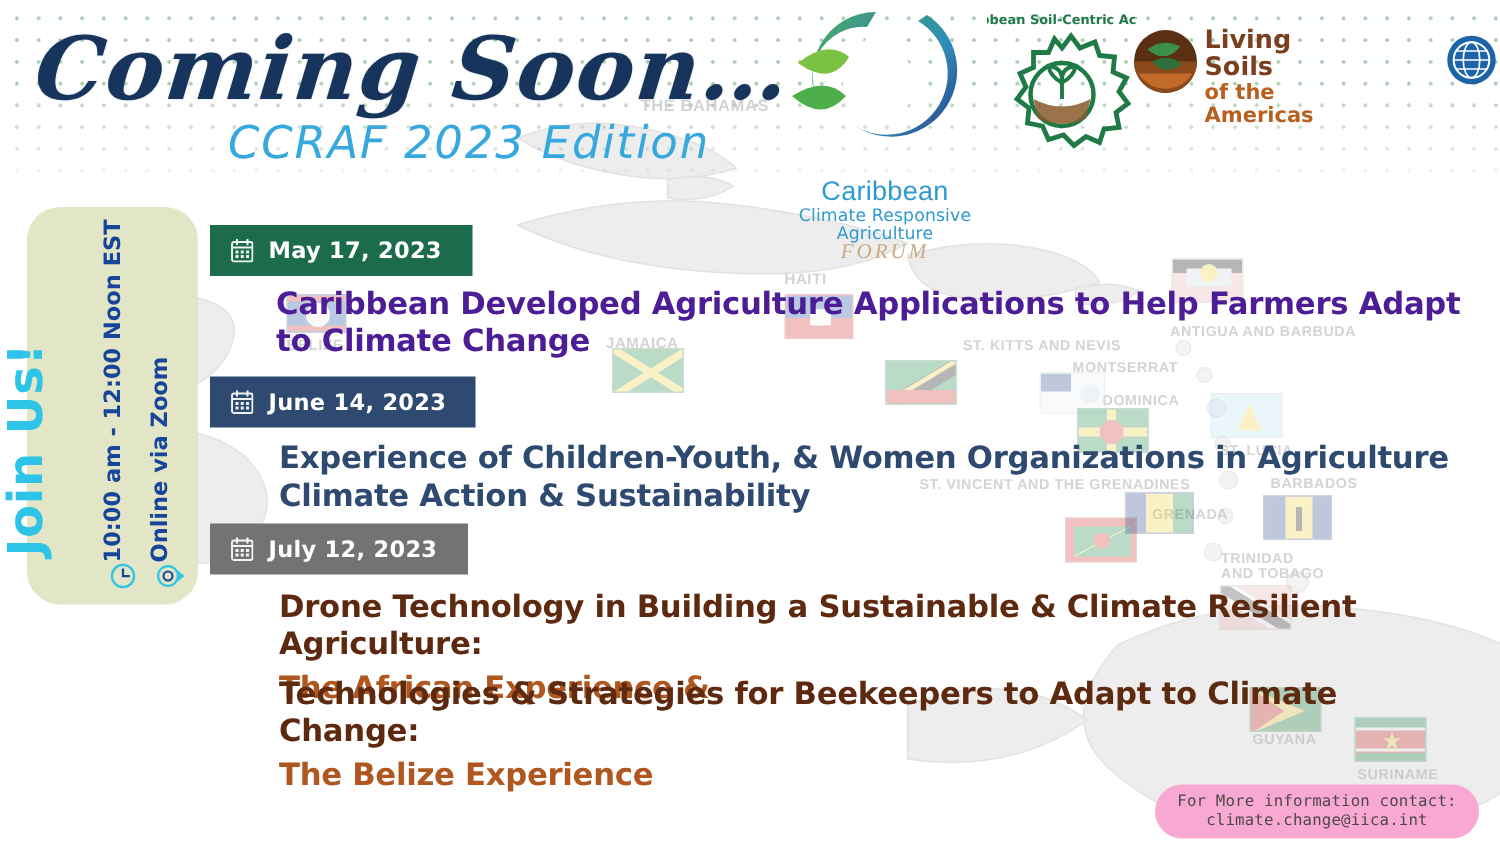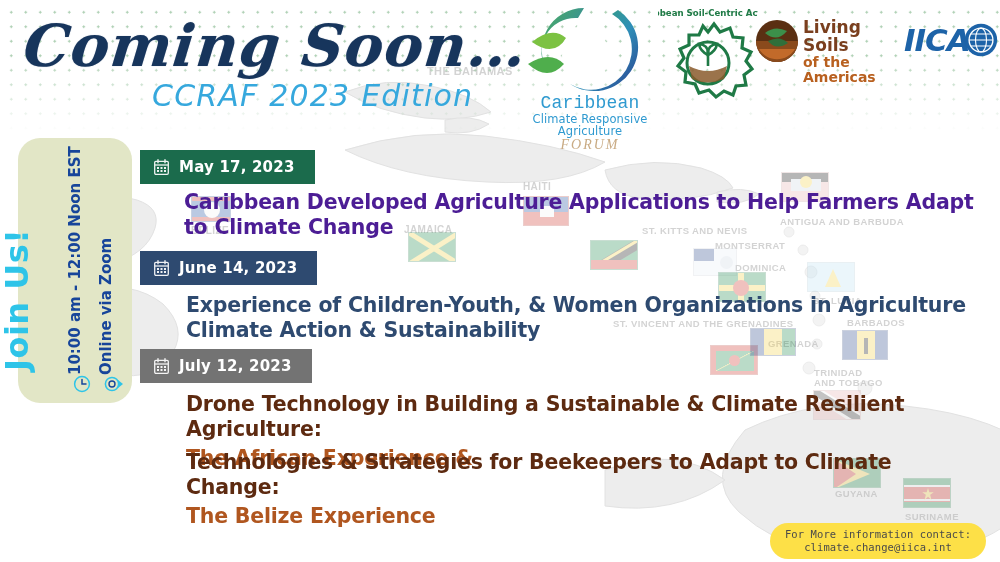--- a/index.html
+++ b/index.html
@@ -79,21 +79,21 @@
 
   
   .logo-row { position:absolute; left:490px; top:2px; width:505px; height:150px; }
 
   .ccraf-logo { position:absolute; left:10px; top:0; width:180px; height:146px; }
   .ccraf-mark { position:absolute; left:22px; top:0; width:130px; height:96px; }
   .ccraf-words {
     position:absolute; left:0; top:92px; width:180px;
     text-align:center; line-height:1.05;
   }
-  .cw1 { font-family:Liberation Mono, monospace; font-size:18px; color:#2f9ad0; letter-spacing:.2px; }
+  .cw1 { font-family:Liberation Sans, sans-serif; font-size:18px; color:#2f9ad0; letter-spacing:.2px;margin-top:24px; }
   .cw2 { font-family:"DejaVu Sans", sans-serif; font-size:11.5px; color:#2f9ad0; letter-spacing:.1px; }
   .cw3 { font-family:Liberation Serif, serif; font-style:italic; font-size:14px; color:#c9ab84; letter-spacing:2px; margin-top:1px;}
 
   .csca-logo { position:absolute; left:168px; top:6px; width:100px; height:100px; }
   .living-logo { position:absolute; left:265px; top:14px; width:150px; height:60px; }
   .ls-text { position:absolute; left:48px; top:2px; line-height:1.08; }
   .ls1 { font-family:"DejaVu Sans", sans-serif; font-size:17px; font-weight:700; color:#7a3f1e; }
   .ls2 { font-family:"DejaVu Sans", sans-serif; font-size:14px; font-weight:600; color:#b8601f; }
   .iica-logo { position:absolute; left:414px; top:18px; width:92px; height:48px; }
   .iica-word {
@@ -159,21 +159,21 @@
   .t-orange{ color:#b0561f; }
 
   .row { position:absolute; left:0; }
   .row-body { padding-left:44px; }
   .row-body.indent2 { padding-left:46px; }
 
   
   .contact {
     position:absolute; left:770px; top:523px;
     width:216px; height:36px;
-    background:#fde047;
+    background:#f9a8d4;
     border-radius:18px;
     display:flex; flex-direction:column;
     align-items:center; justify-content:center;
     line-height:1.25;
   }
   .contact span {
     font-family:"DejaVu Sans Mono", monospace;
     font-size:10.5px;
     color:#4a4a4a;
     letter-spacing:.1px;
@@ -351,21 +351,20 @@
         <path d="M10 14 q10 -8 22 -2 q-10 12 -22 2 z" fill="#3c8f4a"></path>
         <path d="M13 22 q12 -6 20 2 q-12 8 -20 -2 z" fill="#2f6f3a"></path>
       </svg>
       <div class="ls-text">
         <div class="ls1">Living Soils</div>
         <div class="ls2">of the Americas</div>
       </div>
     </div>
 
     <div class="iica-logo">
-      <div class="iica-word">IICA</div>
       <svg viewBox="0 0 40 40" width="34" height="34" style="position:absolute;left:60px;top:3px;">
         <circle cx="20" cy="20" r="19" fill="#1d63a8"></circle>
         <circle cx="20" cy="20" r="14" fill="none" stroke="#ffffff" stroke-width="1.6"></circle>
         <ellipse cx="20" cy="20" rx="6.5" ry="14" fill="none" stroke="#ffffff" stroke-width="1.3"></ellipse>
         <path d="M6 20 h28 M8 13 h24 M8 27 h24" stroke="#ffffff" stroke-width="1.2" fill="none"></path>
       </svg>
     </div>
   </div>
 
   <div class="join-panel">

